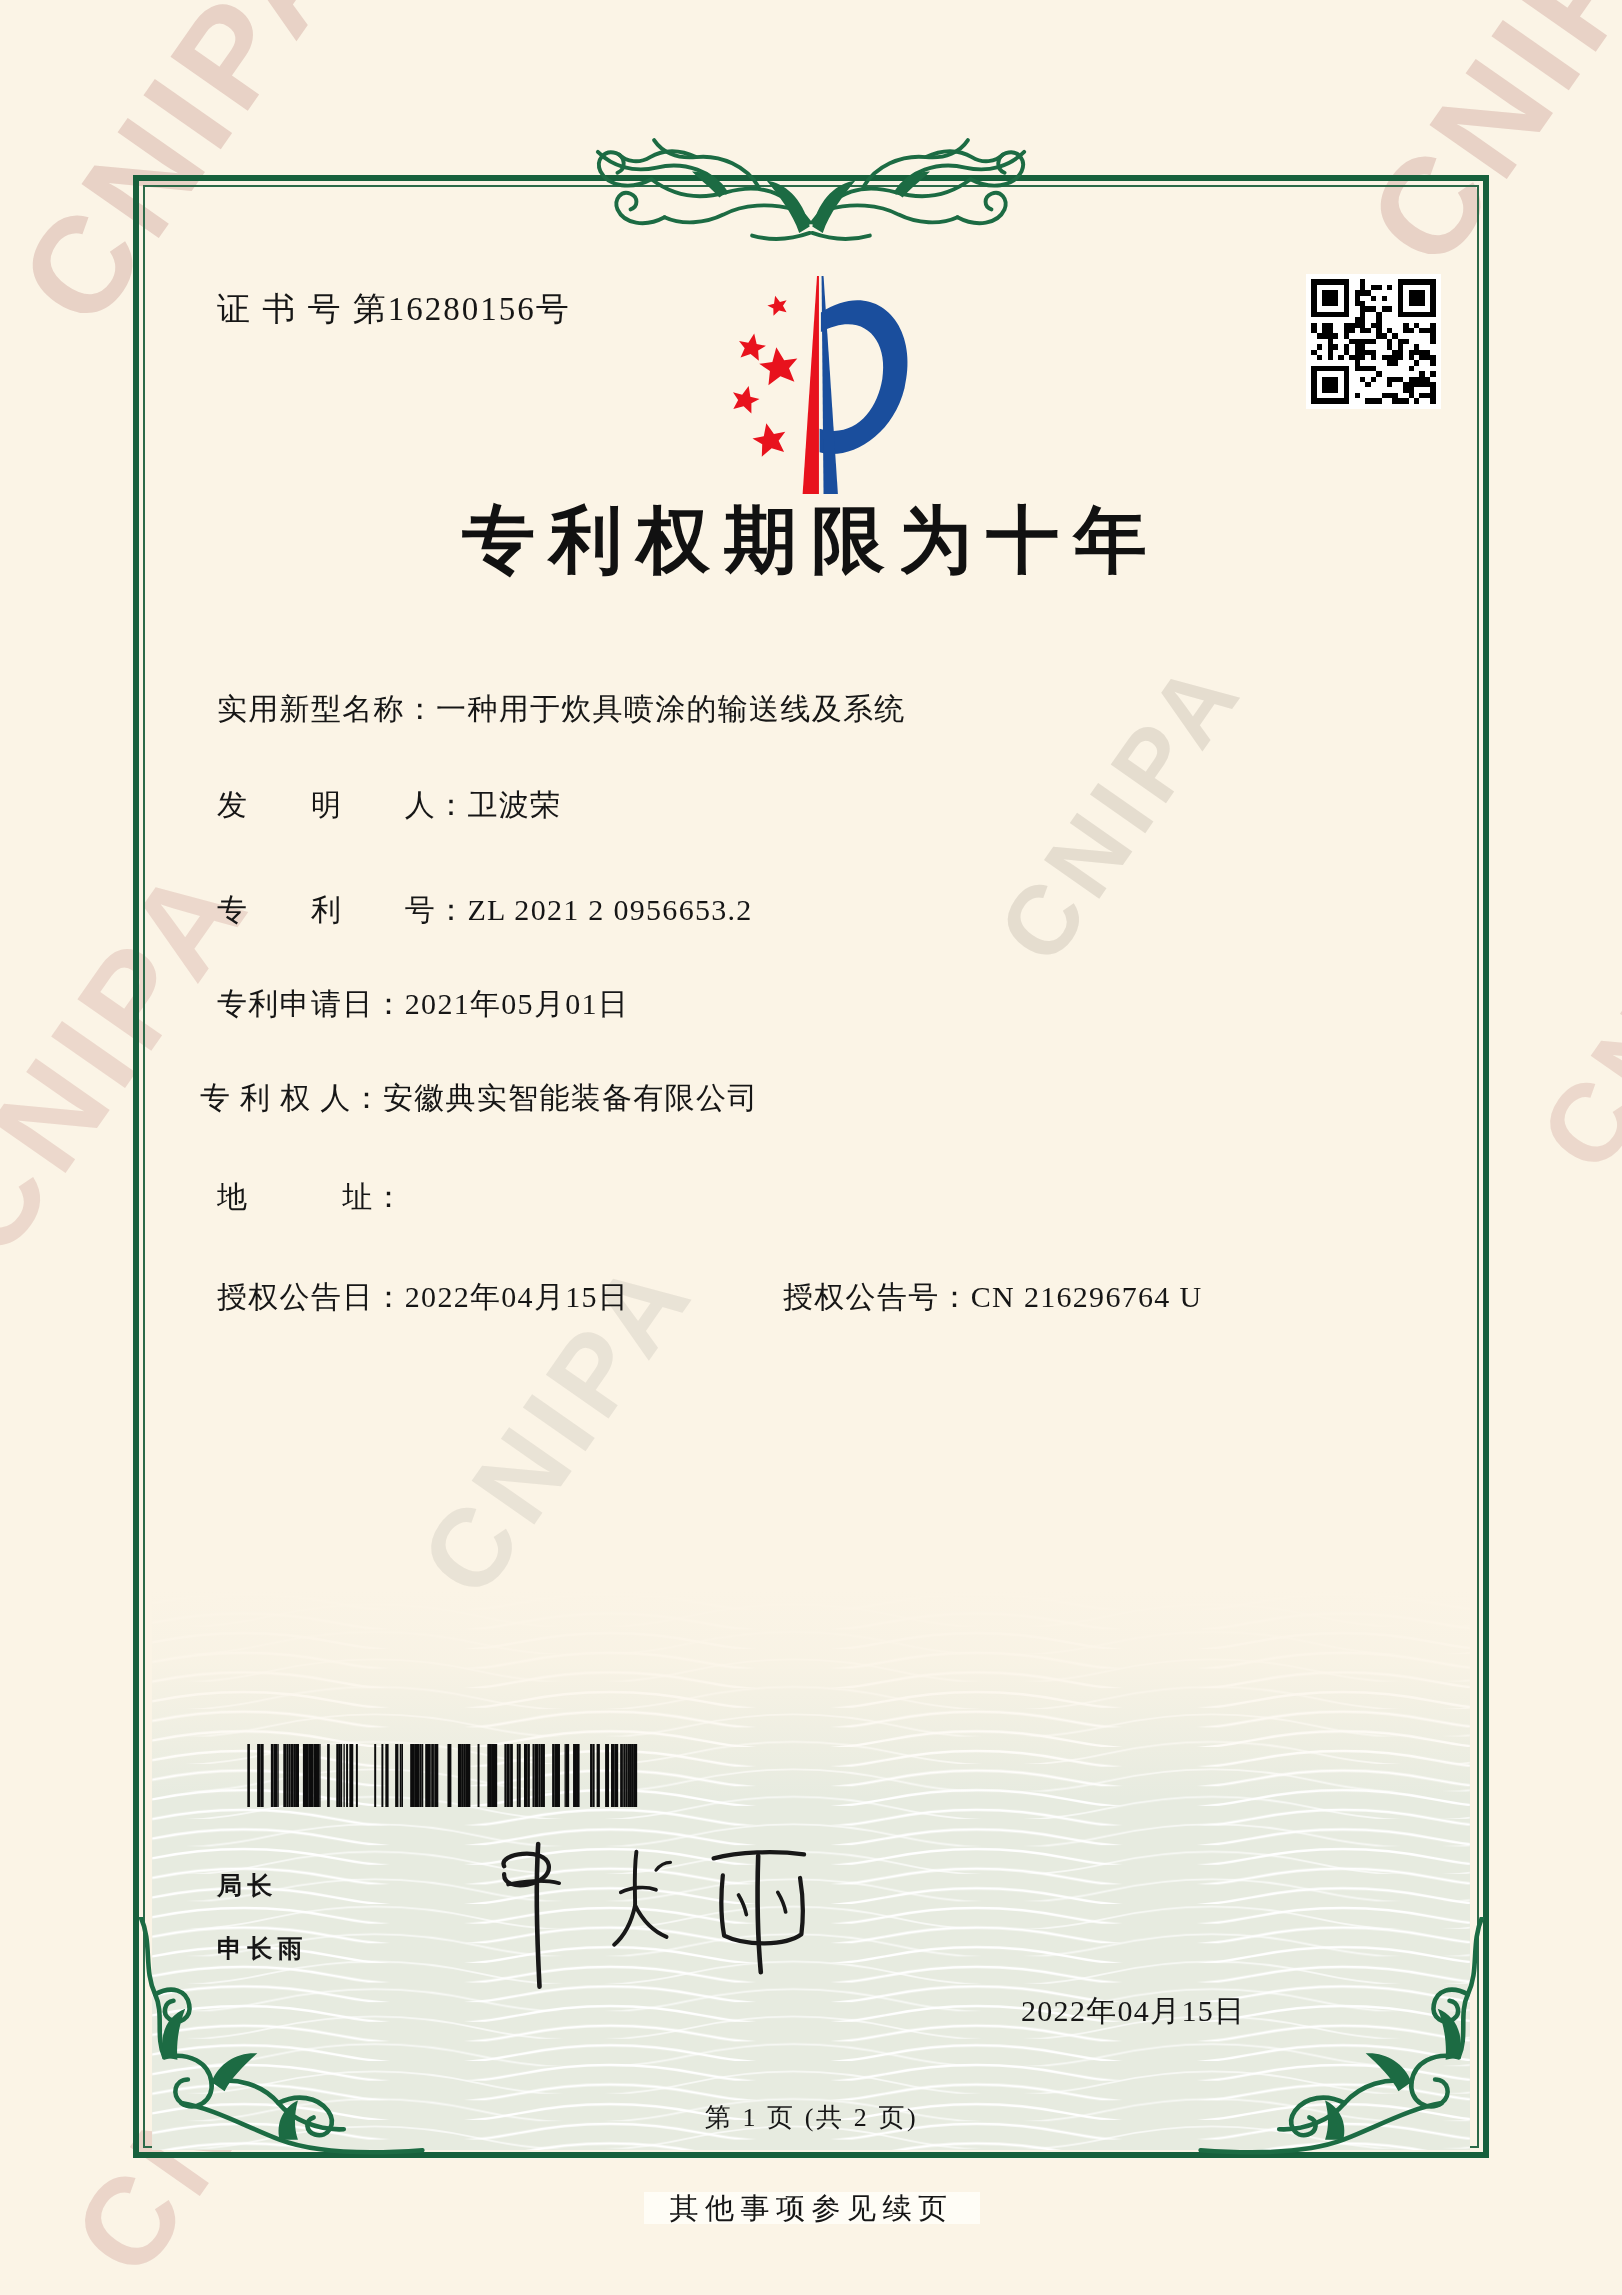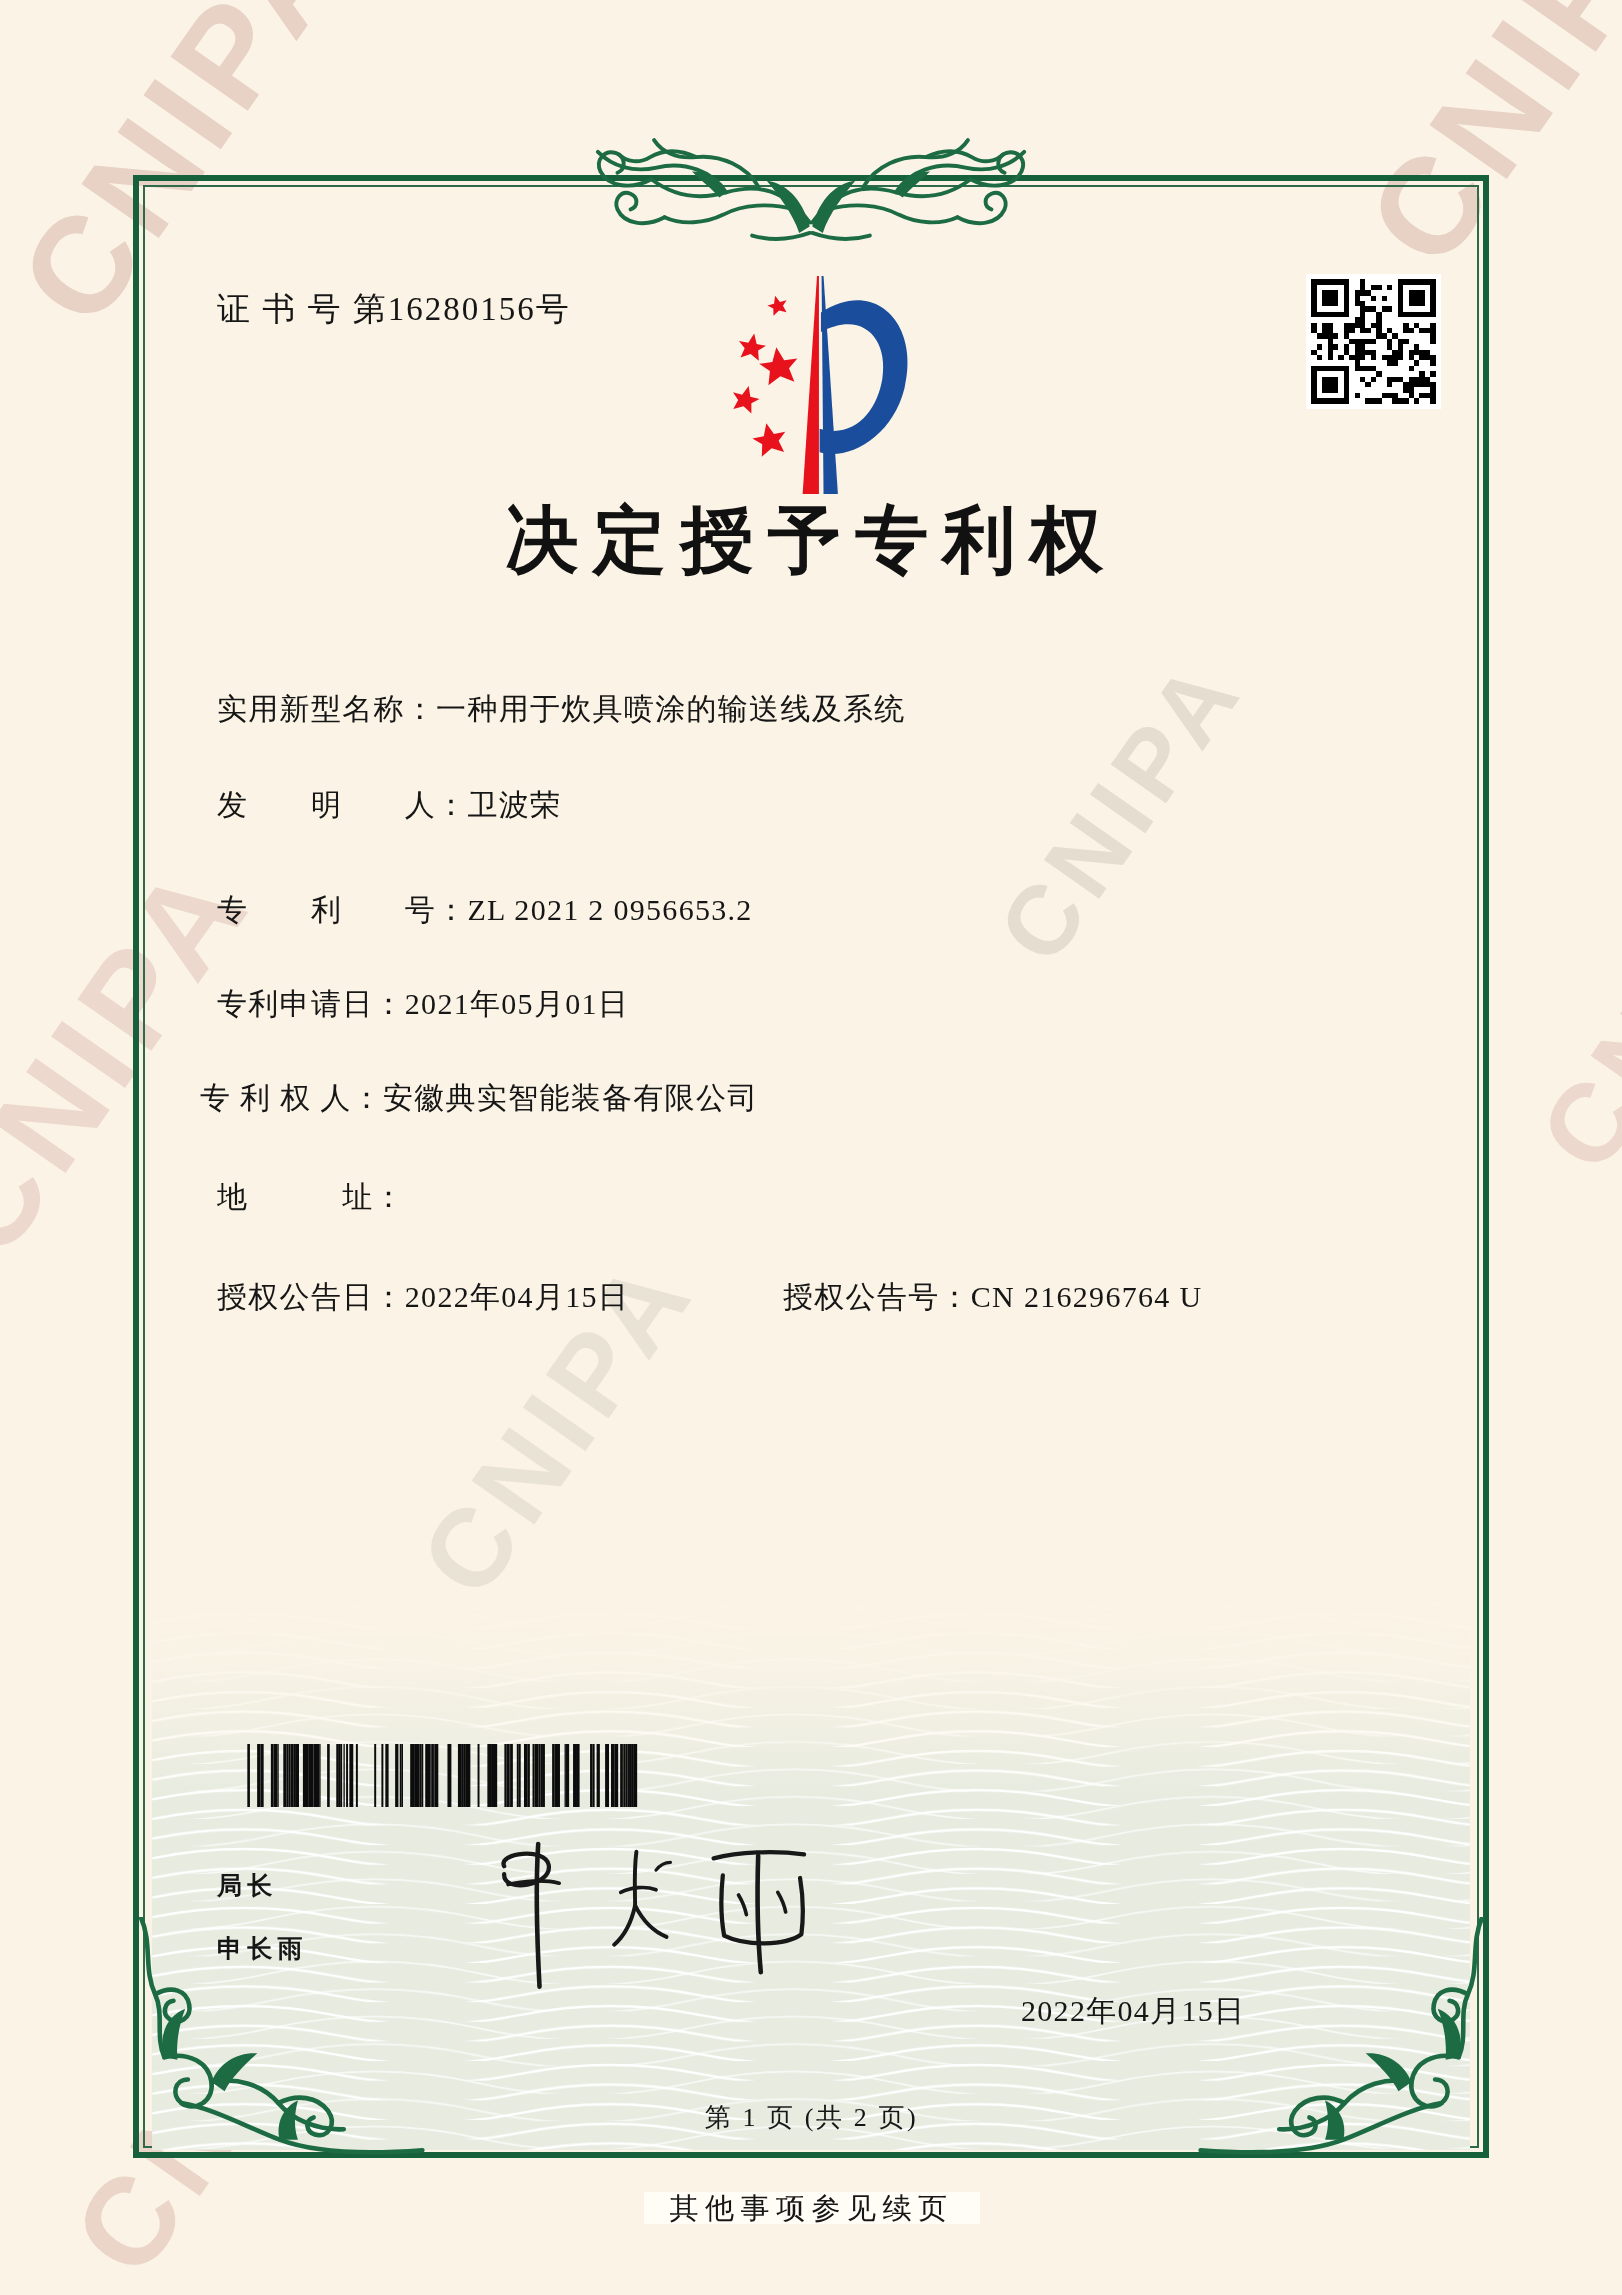--- a/index.html
+++ b/index.html
@@ -355,21 +355,21 @@
       <rect x="2" y="2" width="5" height="5" fill="#fff"></rect>
       <rect x="3" y="3" width="3" height="3" fill="#000"></rect>
       <rect x="17" y="1" width="7" height="7" fill="#000"></rect>
       <rect x="18" y="2" width="5" height="5" fill="#fff"></rect>
       <rect x="19" y="3" width="3" height="3" fill="#000"></rect>
       <rect x="1" y="17" width="7" height="7" fill="#000"></rect>
       <rect x="2" y="18" width="5" height="5" fill="#fff"></rect>
       <rect x="3" y="19" width="3" height="3" fill="#000"></rect>
     </svg>
 
-  <div class="abs title" style="left:0;top:492px;">决定授予专利权</div>
+  <div class="abs title" style="left:0;top:492px;">专利权期限为十年</div>
 
   <div class="abs row" style="left:217px;top:689px;">
     <span class="lbl">实用新型名称：</span>
       <span class="val">一种用于炊具喷涂的输送线及系统</span>
   </div>
   <div class="abs row" style="left:217px;top:785px;align-items:center;">
     <span class="lbl">发　　明　　人：</span>
       <span class="val">卫波荣</span>
   </div>
   <div class="abs row" style="left:217px;top:890px;">

